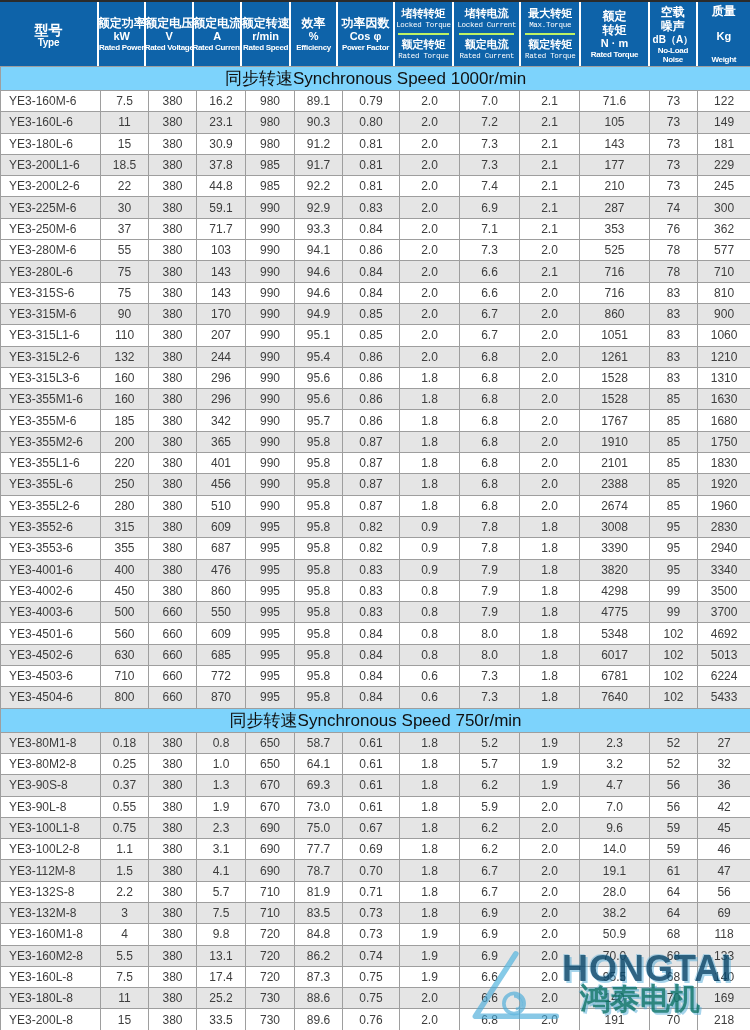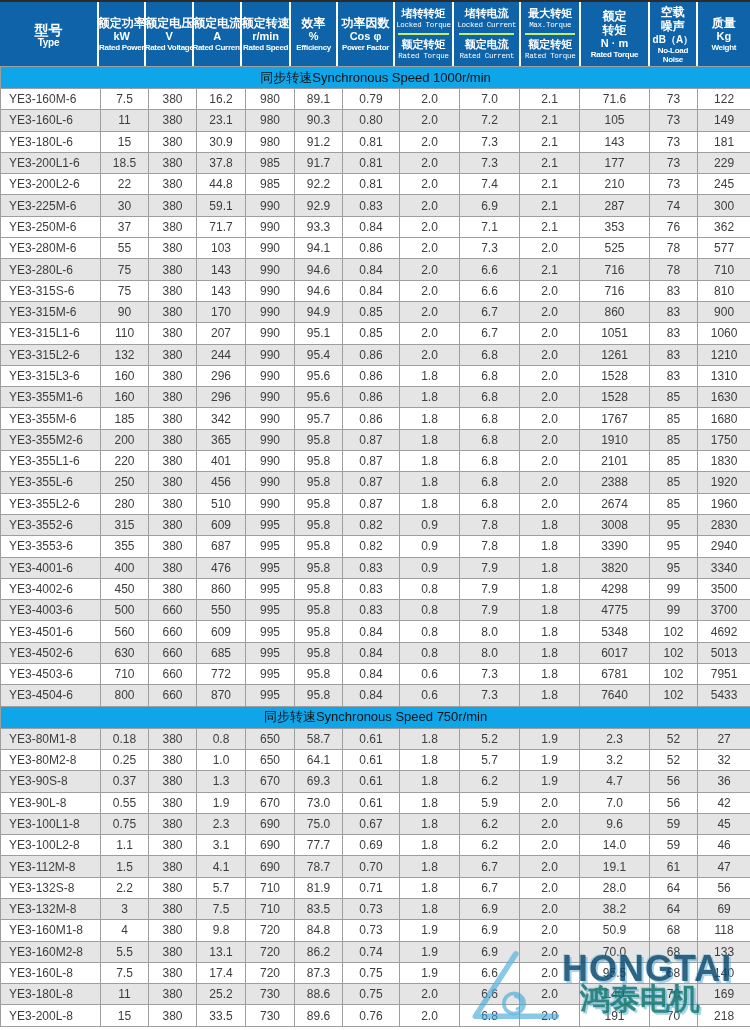--- a/index.html
+++ b/index.html
@@ -10,42 +10,42 @@
   }
   .page{position:absolute;inset:0;border-top:2px solid #2b2b2b;}
 
   
   .thead{display:flex;background:#0e63a9;width:750px;height:64px;}
   .hcell{
     box-sizing:border-box;color:#ffffff;height:64px;
     display:flex;flex-direction:column;justify-content:center;align-items:center;
     text-align:center;border-right:2px solid #ffffff;overflow:hidden;
   }
-  .hcell:last-child{border-right:none;}
+  .hcell:last-child{border-right:none;gap:12px;}
   .hcell .cn{font-size:12px;font-weight:bold;line-height:14px;white-space:nowrap;}
   .hcell .cn.big{font-size:14px;line-height:16px;}
   .hcell .unit{font-size:11px;font-weight:bold;line-height:13px;white-space:nowrap;}
   .hcell .en{font-size:8px;line-height:9px;letter-spacing:-0.3px;white-space:nowrap;font-weight:bold;}
   .hcell .en.wrap{white-space:normal;}
   .hcell.split{padding:2px;display:flex;flex-direction:column;justify-content:stretch;font-family:Liberation Mono, monospace;}
   .sub{flex:1;display:flex;flex-direction:column;justify-content:center;align-items:center;}
   .sub.bottom{border-top:2px solid #bef264;}
   .sub .cn-s{font-size:11px;font-weight:bold;line-height:13px;white-space:nowrap;}
   .sub .en-s{font-size:7.5px;line-height:9px;letter-spacing:-0.3px;white-space:nowrap;}
 
   
   table{border-collapse:collapse;table-layout:fixed;width:750px;}
   td{
     border:1px solid #9e9e9e;height:20.3px;text-align:center;
     font-size:12px;color:#3d3d3d;padding:0;overflow:hidden;white-space:nowrap;
     background:#ffffff;
   }
   td.type-cell{text-align:left;padding-left:8px;}
   tr.stripe td{background:#e5e5e5;}
-  tr.section-row td{height:21px;font-size:13px;color:#101010;background:#0ea5e9;}
+  tr.section-row td{height:21px;font-size:17px;color:#101010;background:#7dd3fc;}
 
   
   .watermark{
     position:absolute;left:468px;top:948px;width:290px;height:78px;
     pointer-events:none;display:flex;align-items:flex-start;opacity:0.85;
   }
   .wm-text{margin-left:2px;margin-top:2px;}
   .wm-brand{
     font-size:36px;font-weight:bold;letter-spacing:1px;line-height:34px;
     color:#0c4a6e;
@@ -578,21 +578,21 @@
           <td>660</td>
           <td>772</td>
           <td>995</td>
           <td>95.8</td>
           <td>0.84</td>
           <td>0.6</td>
           <td>7.3</td>
           <td>1.8</td>
           <td>6781</td>
           <td>102</td>
-          <td>7951</td>
+          <td>6224</td>
         </tr>
         <tr class="stripe">
           <td class="type-cell">YE3-4504-6</td>
           <td>800</td>
           <td>660</td>
           <td>870</td>
           <td>995</td>
           <td>95.8</td>
           <td>0.84</td>
           <td>0.6</td>

